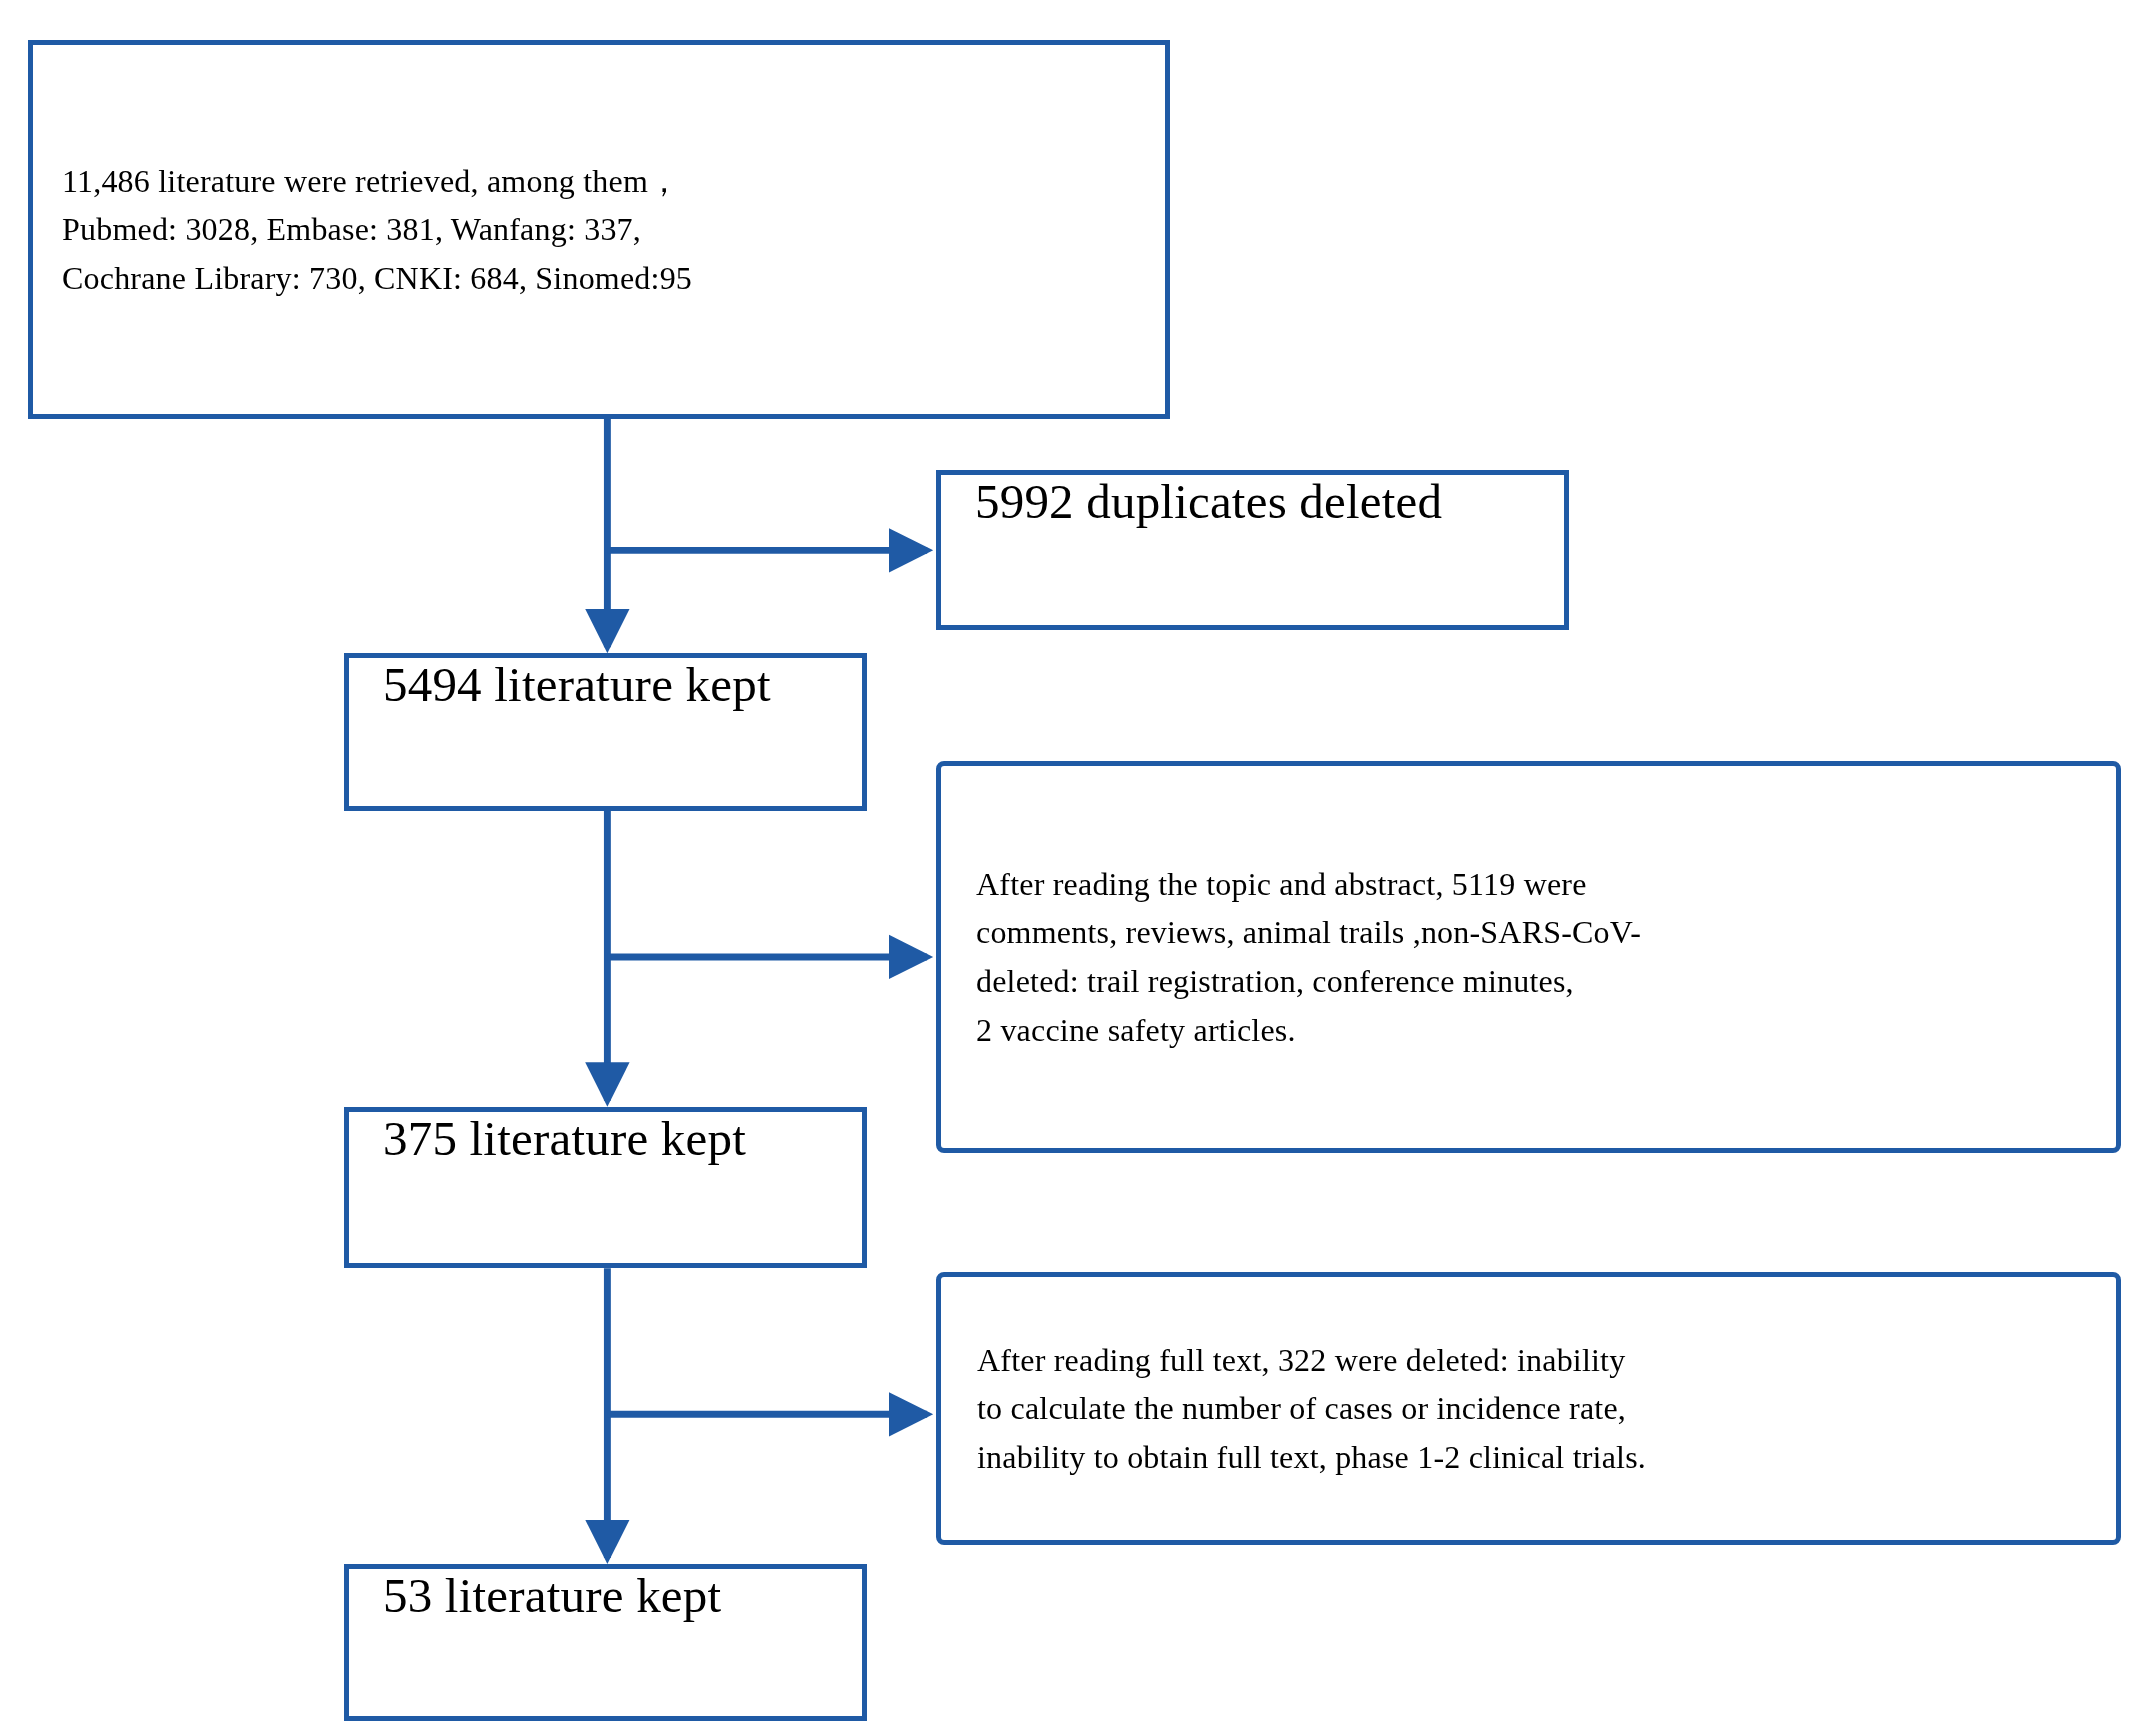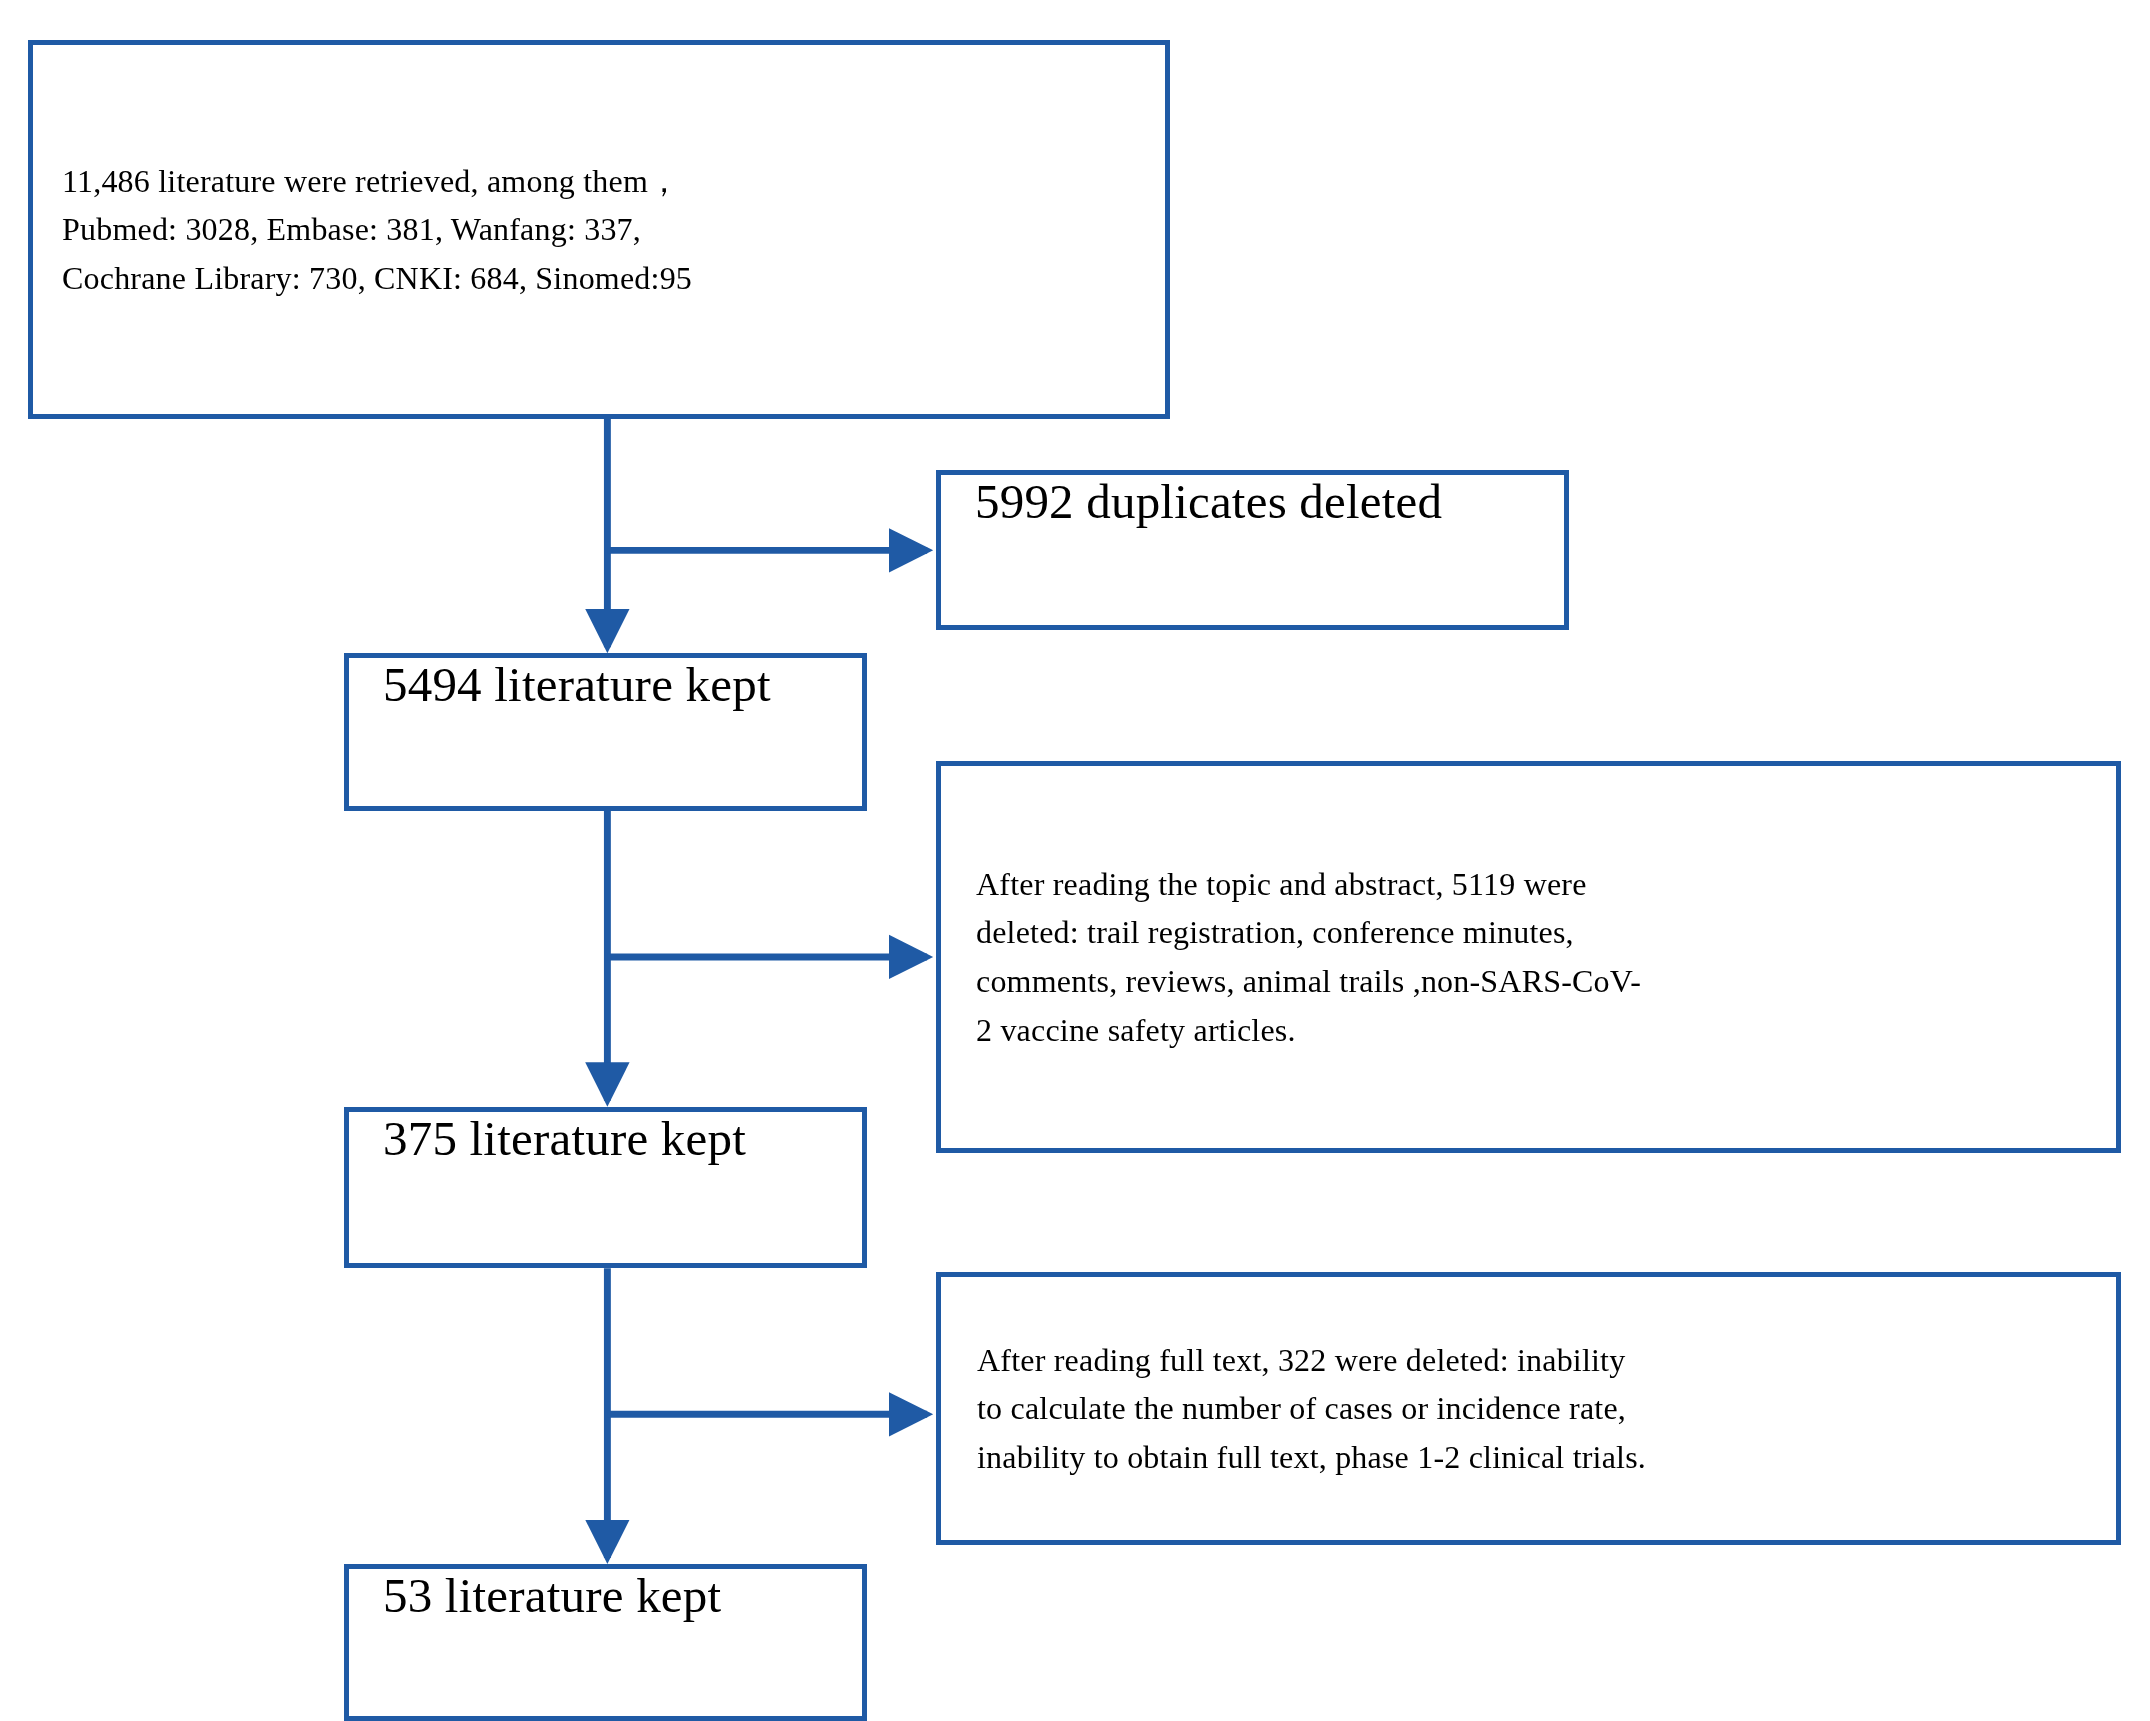--- a/index.html
+++ b/index.html
@@ -33,21 +33,21 @@
   }
   .node .line {
     display: block;
     white-space: pre;
     font-size: 32px;
     line-height: 1.52;
     letter-spacing: 0.2px;
   }
   .node.pad-big   { padding: 26px 0 26px 29px; }
   .node.pad-small { padding: 0 0 0 34px; }
-  .node.pad-wide  { padding: 23px 0 23px 35px; }
+  .node.pad-wide  { padding: 23px 0 23px 35px; border-radius: 8px; }
 
   .node.single {
     justify-content: flex-start;
   }
   .node.single .line {
     font-size: 49px;
     line-height: 1.1;
   }
 
   
@@ -98,22 +98,22 @@
   <div class="node single pad-small" style="left: 936px; top: 470px; width: 633px; height: 160px; border-color: rgb(31, 90, 165);">
     <span class="line">5992 duplicates deleted</span>
   </div>
 
   <div class="node single pad-small" style="left: 344px; top: 653px; width: 523px; height: 158px; border-color: rgb(31, 90, 165);">
     <span class="line">5494 literature kept</span>
   </div>
 
   <div class="node pad-wide" style="left: 936px; top: 761px; width: 1185px; height: 392px; border-color: rgb(31, 90, 165);">
     <span class="line">After reading the topic and abstract, 5119 were</span>
+    <span class="line">comments, reviews, animal trails ,non-SARS-CoV-</span>
     <span class="line">deleted: trail registration, conference minutes,</span>
-    <span class="line">comments, reviews, animal trails ,non-SARS-CoV-</span>
     <span class="line">2 vaccine safety articles.</span>
   </div>
 
   <div class="node single pad-small" style="left: 344px; top: 1107px; width: 523px; height: 161px; border-color: rgb(31, 90, 165);">
     <span class="line">375 literature kept</span>
   </div>
 
   <div class="node pad-wide" style="left: 936px; top: 1272px; width: 1185px; height: 273px; border-color: rgb(31, 90, 165); padding-left: 36px;">
     <span class="line">After reading full text, 322 were deleted: inability</span>
     <span class="line">to calculate the number of cases or incidence rate,</span>

